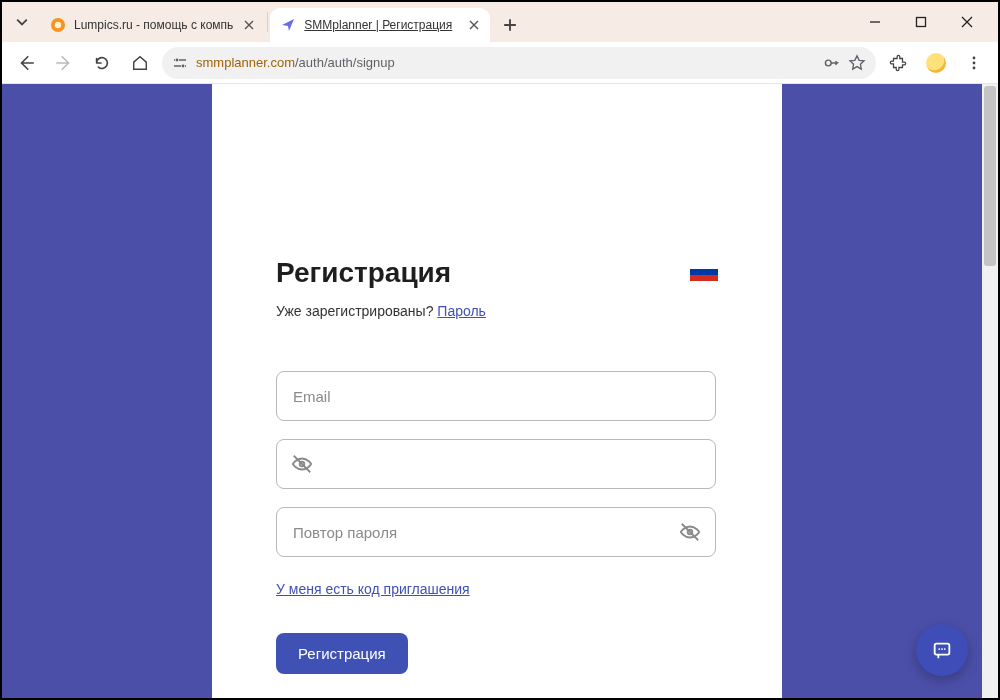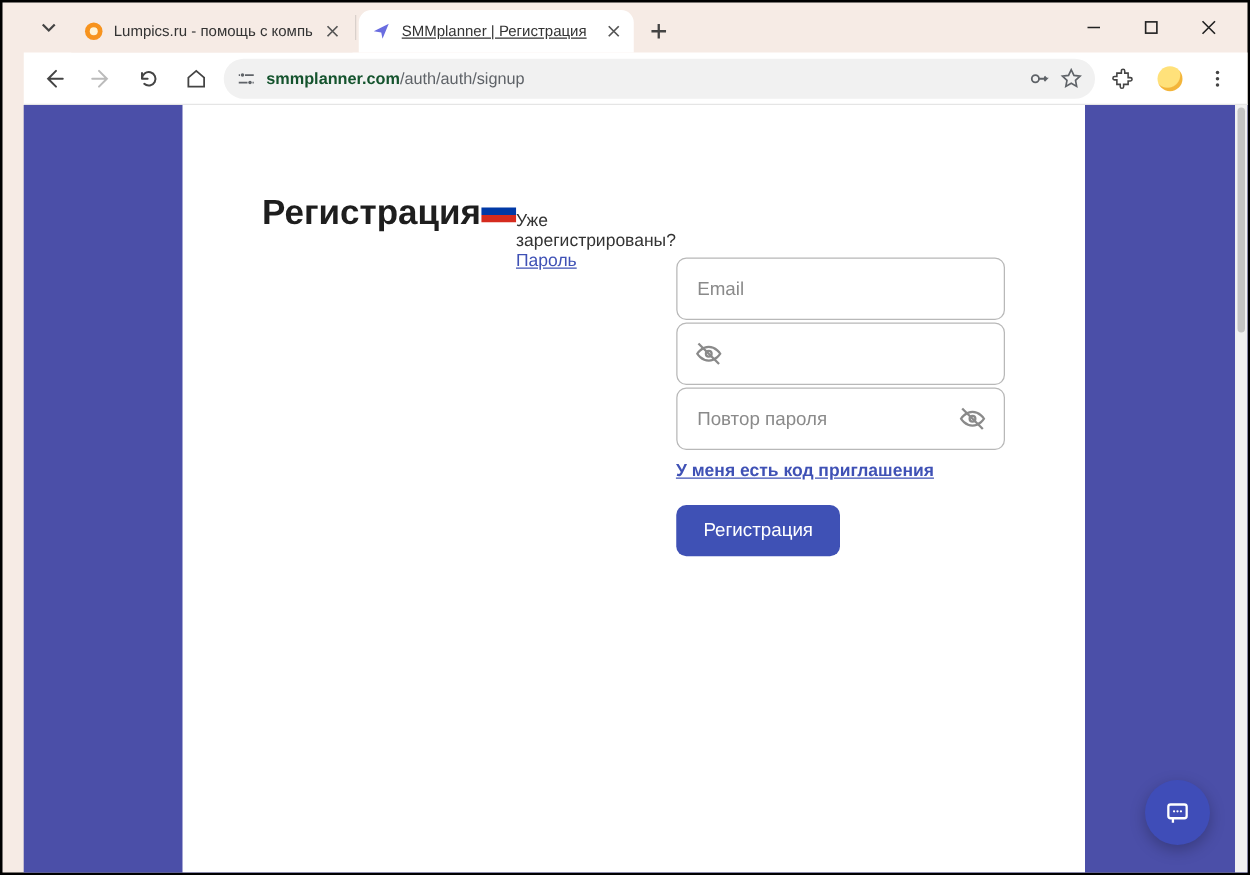--- a/index.html
+++ b/index.html
@@ -26,21 +26,20 @@
     color:var(--text);
     background:#000;
     overflow:hidden;
   }
   .window{
     width:996px;height:696px;
     margin:2px;
     background:var(--chrome-bg);
     display:flex;flex-direction:column;
     position:relative;
-    padding-left:17px;
   }
   
   .tabstrip{
     height:40px;
     display:flex;align-items:flex-end;
     padding:0 8px 0 6px;
     gap:0;
   }
   .tab-dropdown{
     width:28px;height:28px;
@@ -87,59 +86,59 @@
     border-bottom:1px solid #e5e5e5;
   }
   .tb-btn{width:32px;height:32px;display:flex;align-items:center;justify-content:center;color:#444;border-radius:16px;}
   .tb-btn.disabled{color:#bbb;}
   .addr{
     flex:1;height:32px;background:#f1f1f1;border-radius:16px;
     display:flex;align-items:center;padding:0 10px;gap:8px;color:#333;
   }
   .addr .lock{width:16px;height:16px;color:#5f6368;}
   .addr .url{flex:1;font-size:13px;}
-  .addr .url .host{color:#14532d;font-weight:bold;}
+  .addr .url .host{color:#a16207;}
   .addr .url .path{color:#5f6368;}
   .addr .key{width:18px;height:18px;color:#5f6368;}
   .addr .star{width:18px;height:18px;color:#5f6368;}
   .ext-badge{
     width:20px;height:20px;border-radius:50%;
     background:radial-gradient(circle at 40% 35%, #ffe17a 0 55%, #f3b53a 60% 100%);
     position:relative;
   }
   
   .viewport{
     flex:1;display:flex;position:relative;overflow:hidden;
     background:var(--page-blue);
   }
   .sidebar-pad{width:210px;background:var(--page-blue);}
   .panel{
     flex:1;background:var(--panel-bg);
-    display:flex;
+    display:flex;flex-direction:column;
     padding:70px 64px 24px 64px;
     position:relative;
     justify-content:flex-end;
   }
   .panel-header{display:flex;align-items:flex-start;justify-content:space-between;}
   h1{margin:0;font-size:28px;font-weight:700;color:#1e1e1e;}
   .flag{width:28px;height:18px;display:block;margin-top:6px;}
   .subline{margin:14px 0 0 0;font-size:14px;color:#333;}
   .subline a{color:var(--link);text-decoration:underline;}
-  .form{margin-top:52px;display:flex;flex-direction:column;gap:2px;max-width:440px;}
+  .form{margin-top:52px;display:flex;flex-direction:column;gap:18px;max-width:440px;}
   .field{
     height:50px;border:1px solid var(--input-border);border-radius:8px;
     display:flex;align-items:center;padding:0 14px;gap:8px;
   }
   .field input{
     border:none;outline:none;background:transparent;flex:1;
     font-size:15px;color:#333;
   }
   .field input::placeholder{color:#8a8a8a;}
   .eye{width:22px;height:22px;color:#8a8a8a;flex:0 0 22px;}
-  .invite-link{margin-top:6px;font-size:14px;color:var(--link);text-decoration:underline;font-weight:700;}
+  .invite-link{margin-top:6px;font-size:14px;color:var(--link);text-decoration:underline;font-weight:400;}
   .consent{display:flex;gap:12px;margin-top:28px;align-items:flex-start;}
   .consent input[type="checkbox"]{
     width:18px;height:18px;margin-top:2px;border:2px solid #888;border-radius:3px;appearance:none;
   }
   .consent .ct{font-size:14px;color:#333;line-height:1.45;}
   .consent .ct a{color:var(--link);text-decoration:underline;}
   .submit{
     margin-top:18px;align-self:flex-start;
     background:var(--btn);color:#fff;border:none;border-radius:8px;
     padding:12px 22px;font-size:15px;cursor:pointer;

